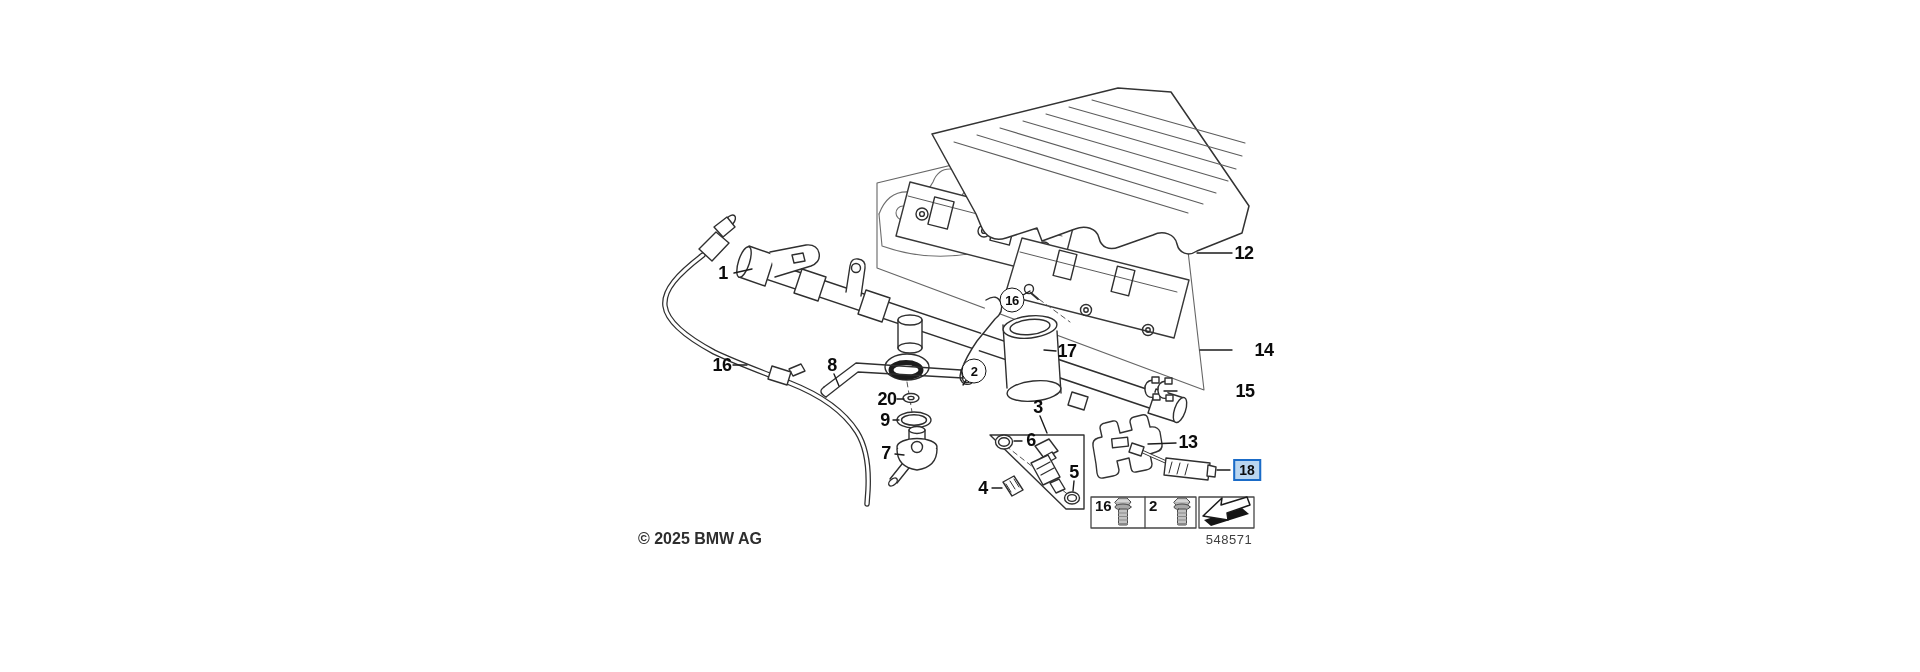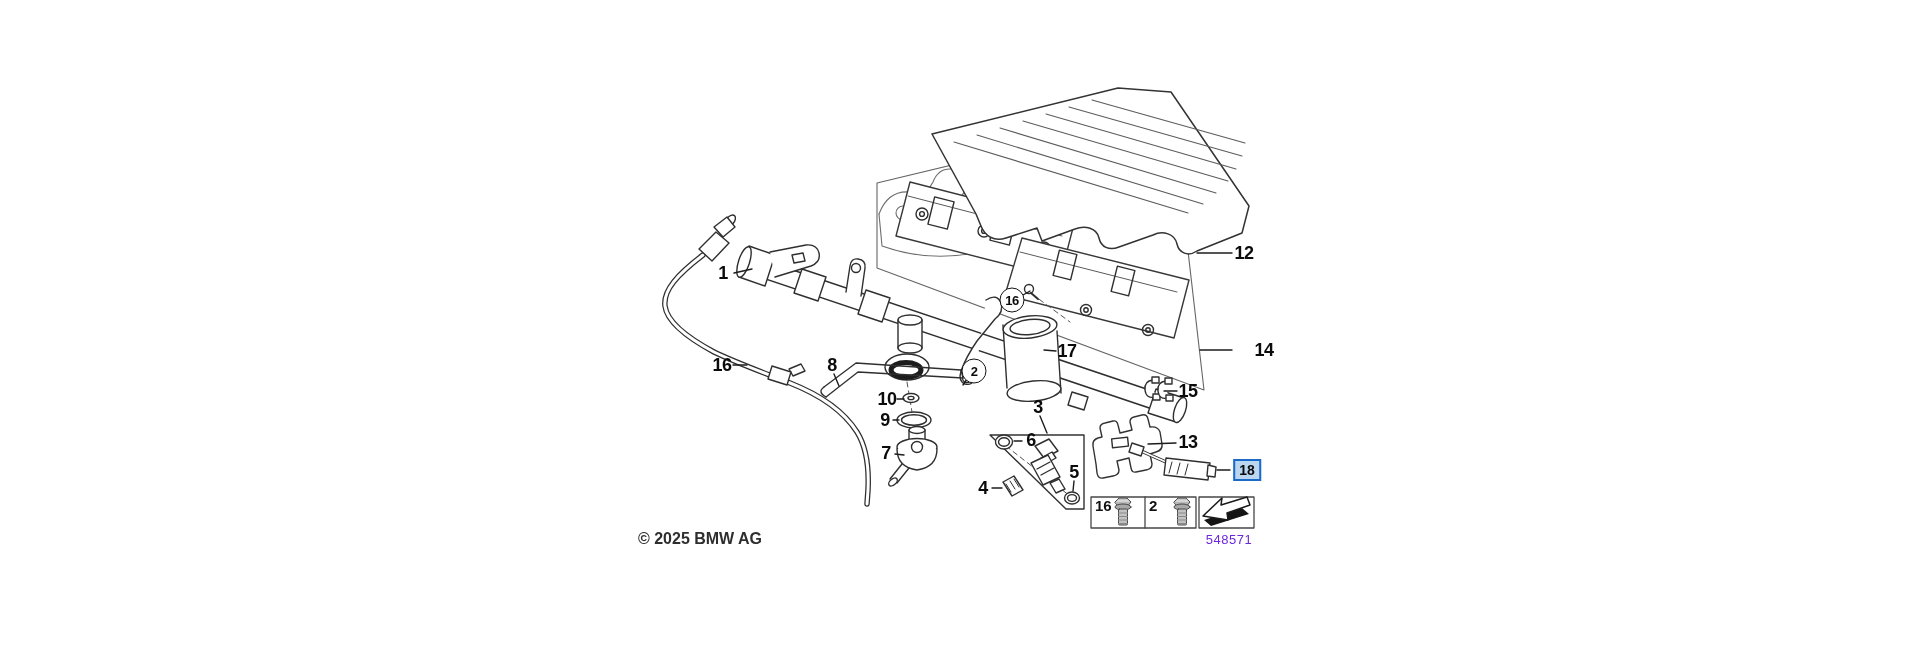--- a/index.html
+++ b/index.html
@@ -6,21 +6,21 @@
   body{width:1920px;height:672px;overflow:hidden;font-family:"Liberation Sans",sans-serif;position:relative;}
   .stage{position:absolute;left:0;top:0;width:1920px;height:672px;background:#fff;}
   svg.art{position:absolute;left:0;top:0;}
   .callout{position:absolute;transform:translate(-50%,-50%);color:#0b0b0b;font-weight:bold;z-index:5;white-space:nowrap;cursor:pointer;}
   .callout.plain{font-size:18px;letter-spacing:-0.5px;}
   .callout.circled{width:23px;height:23px;border:1.6px solid #141414;border-radius:50%;background:#fff;
     display:flex;align-items:center;justify-content:center;font-size:13px;letter-spacing:-0.5px;}
   .callout.boxed{font-size:14px;line-height:16px;padding:1px 4px;border:2px solid #15803d;background:#bad6f0;}
   .legend-qty{position:absolute;font-weight:bold;font-size:15px;color:#111;z-index:4;}
   .copyright{position:absolute;transform:translate(-50%,-50%);font-size:16px;font-weight:bold;color:#2e2e2e;z-index:4;}
-  .drawnum{position:absolute;transform:translate(-50%,-50%);font-size:13px;color:#6d28d9;z-index:4;letter-spacing:0.5px;}
+  .drawnum{position:absolute;transform:translate(-50%,-50%);font-size:13px;color:#404040;z-index:4;letter-spacing:0.5px;}
 </style>
 </head>
 <body>
 
 <div class="stage">
 
 <svg class="art" width="1920" height="672" viewBox="0 0 1920 672">
   <g fill="none" stroke="#2f2f2f" stroke-width="1.4" stroke-linecap="round" stroke-linejoin="round">
 
     <g>
@@ -255,26 +255,26 @@
       <div class="callout circled" style="left: 974px; top: 371px;">
         <span>2</span>
       </div>
       <div class="callout plain" style="left: 1038px; top: 407px;"><span>3</span></div>
       <div class="callout plain" style="left: 983px; top: 488px;"><span>4</span></div>
       <div class="callout plain" style="left: 1074px; top: 472px;"><span>5</span></div>
       <div class="callout plain" style="left: 1031px; top: 440px;"><span>6</span></div>
       <div class="callout plain" style="left: 886px; top: 453px;"><span>7</span></div>
       <div class="callout plain" style="left: 832px; top: 365px;"><span>8</span></div>
       <div class="callout plain" style="left: 885px; top: 420px;"><span>9</span></div>
-      <div class="callout plain" style="left: 887px; top: 399px;"><span>10</span></div>
+      <div class="callout plain" style="left: 887px; top: 399px;"><span>20</span></div>
       <div class="callout plain" style="left: 722px; top: 365px;"><span>16</span></div>
       <div class="callout plain" style="left: 1244px; top: 253px; text-align: right;"><span>12</span></div>
       <div class="callout plain" style="left: 1188px; top: 442px; text-align: right;"><span>13</span></div>
       <div class="callout plain" style="left: 1244px; top: 350px; margin-left: 20px;"><span>14</span></div>
-      <div class="callout plain" style="left: 1188px; top: 391px;"><span>15</span></div>
+      <div class="callout plain" style="left: 1245px; top: 391px;"><span>15</span></div>
       <div class="callout circled" style="left: 1012px; top: 300px;">
         <span>16</span>
       </div>
       <div class="callout plain" style="left: 1067px; top: 351px;"><span>17</span></div>
       <div class="callout boxed" style="left: 1247px; top: 470px; border-color: rgb(26, 107, 199); background: rgb(186, 214, 240);"><span>18</span></div>
     </div>
 
 <div class="legend-qty" style="left:1095px;top:497px;">16</div>
 <div class="legend-qty" style="left:1149px;top:497px;">2</div>
 

